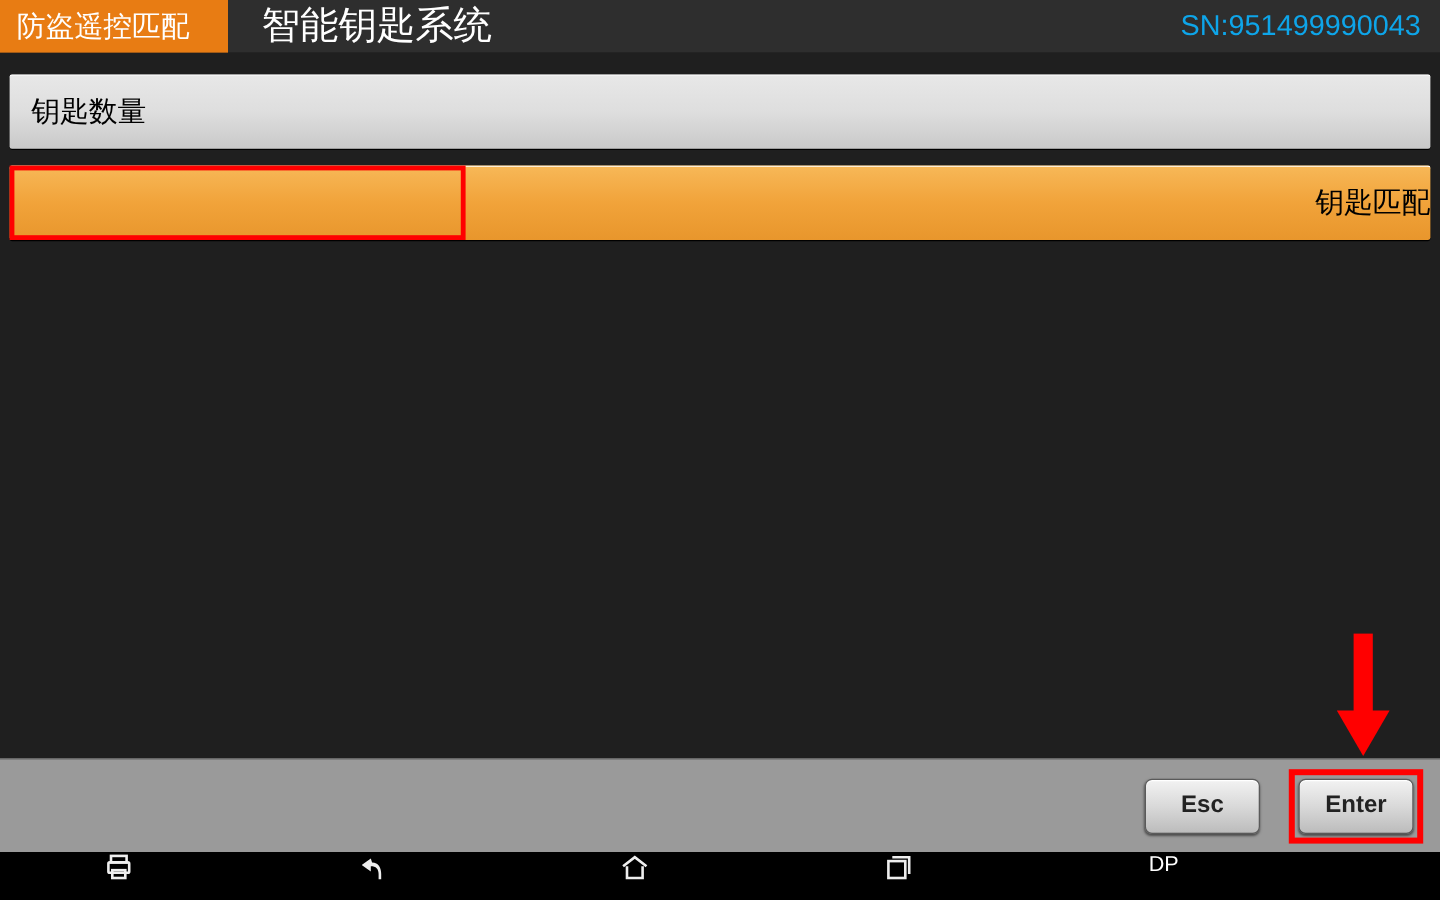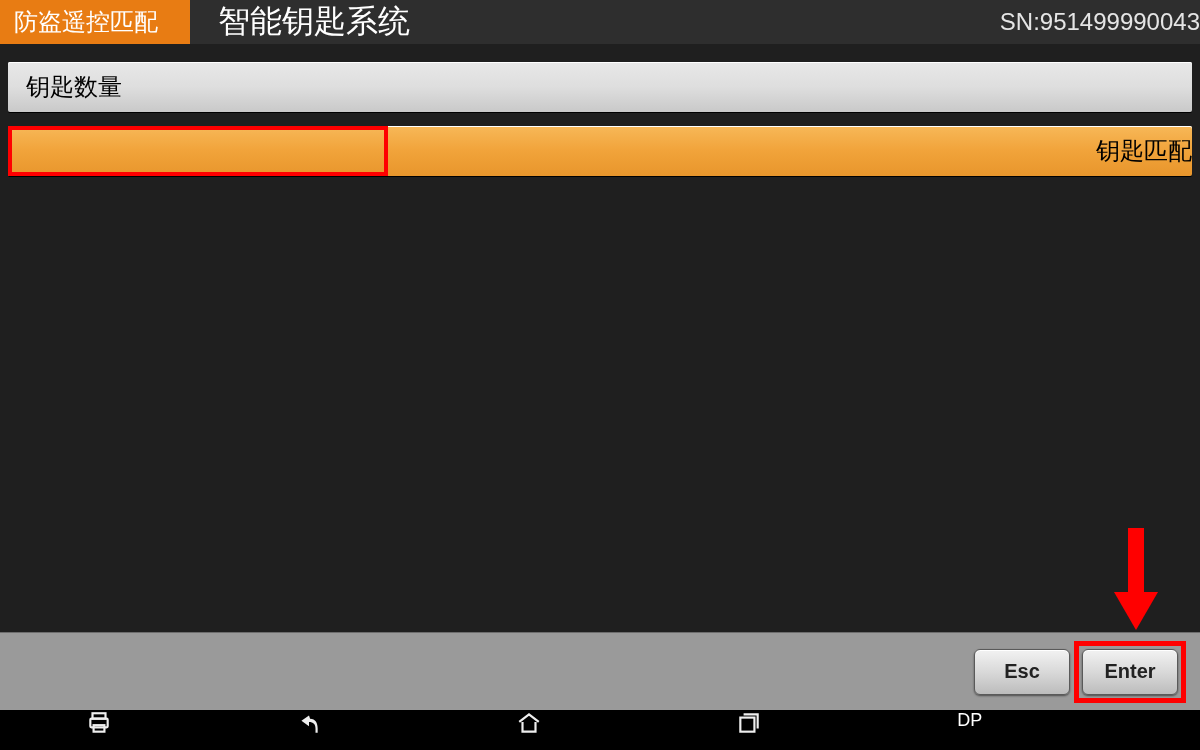--- a/index.html
+++ b/index.html
@@ -26,33 +26,34 @@
   .header .subtitle {
     display: flex;
     align-items: center;
     padding-left: 28px;
     font-size: 32px;
   }
   .header .spacer { flex: 1; }
   .header .sn {
     display: flex;
     align-items: center;
+    padding-right: 16px;
     font-size: 24px;
-    color: #e5e5e5;
+    color: #0ea5e9;
   }
 
   
   .main {
     flex: 1;
     background: #1f1f1f;
     padding: 18px 8px 0 8px;
   }
   .menu-item {
     position: relative;
-    height: 50px;
+    height: 62px;
     margin-bottom: 14px;
     display: flex;
     align-items: center;
     padding-left: 18px;
     font-size: 24px;
     color: #000;
     border-radius: 2px;
     background: linear-gradient(to bottom, #e8e8e8 0%, #dedede 50%, #c9c9c9 100%);
     box-shadow: inset 0 1px 0 #fff, 0 1px 0 #000;
   }
@@ -70,21 +71,21 @@
 
   
   .action-bar {
     height: 78px;
     background: #9a9a9a;
     border-top: 1px solid #6d6d6d;
     display: flex;
     align-items: center;
     justify-content: flex-end;
     padding-right: 22px;
-    gap: 12px;
+    gap: 32px;
     position: relative;
   }
   .btn {
     width: 96px;
     height: 46px;
     border-radius: 6px;
     border: 1px solid #5a5a5a;
     background: linear-gradient(to bottom, #f2f2f2 0%, #d9d9d9 50%, #bcbcbc 100%);
     font-size: 20px;
     font-weight: bold;

